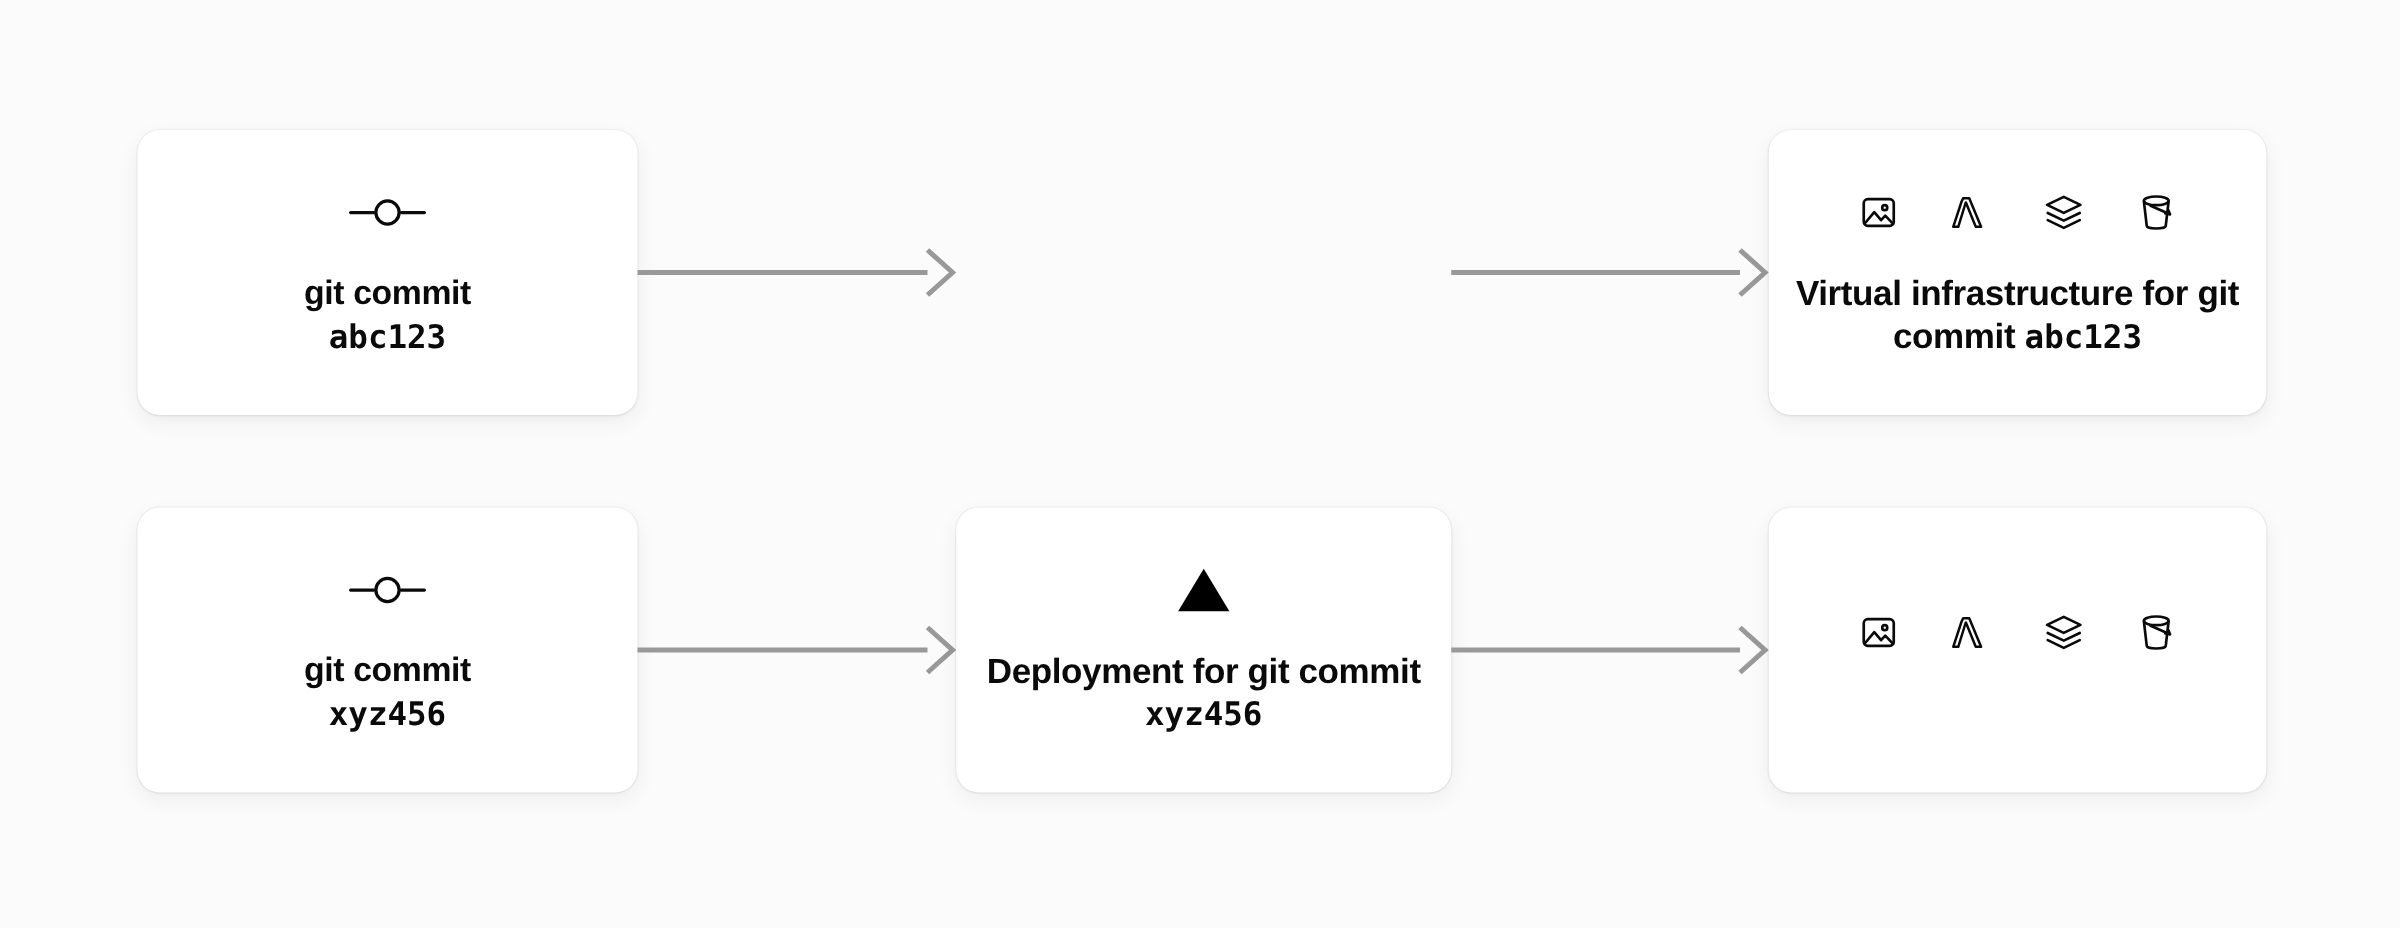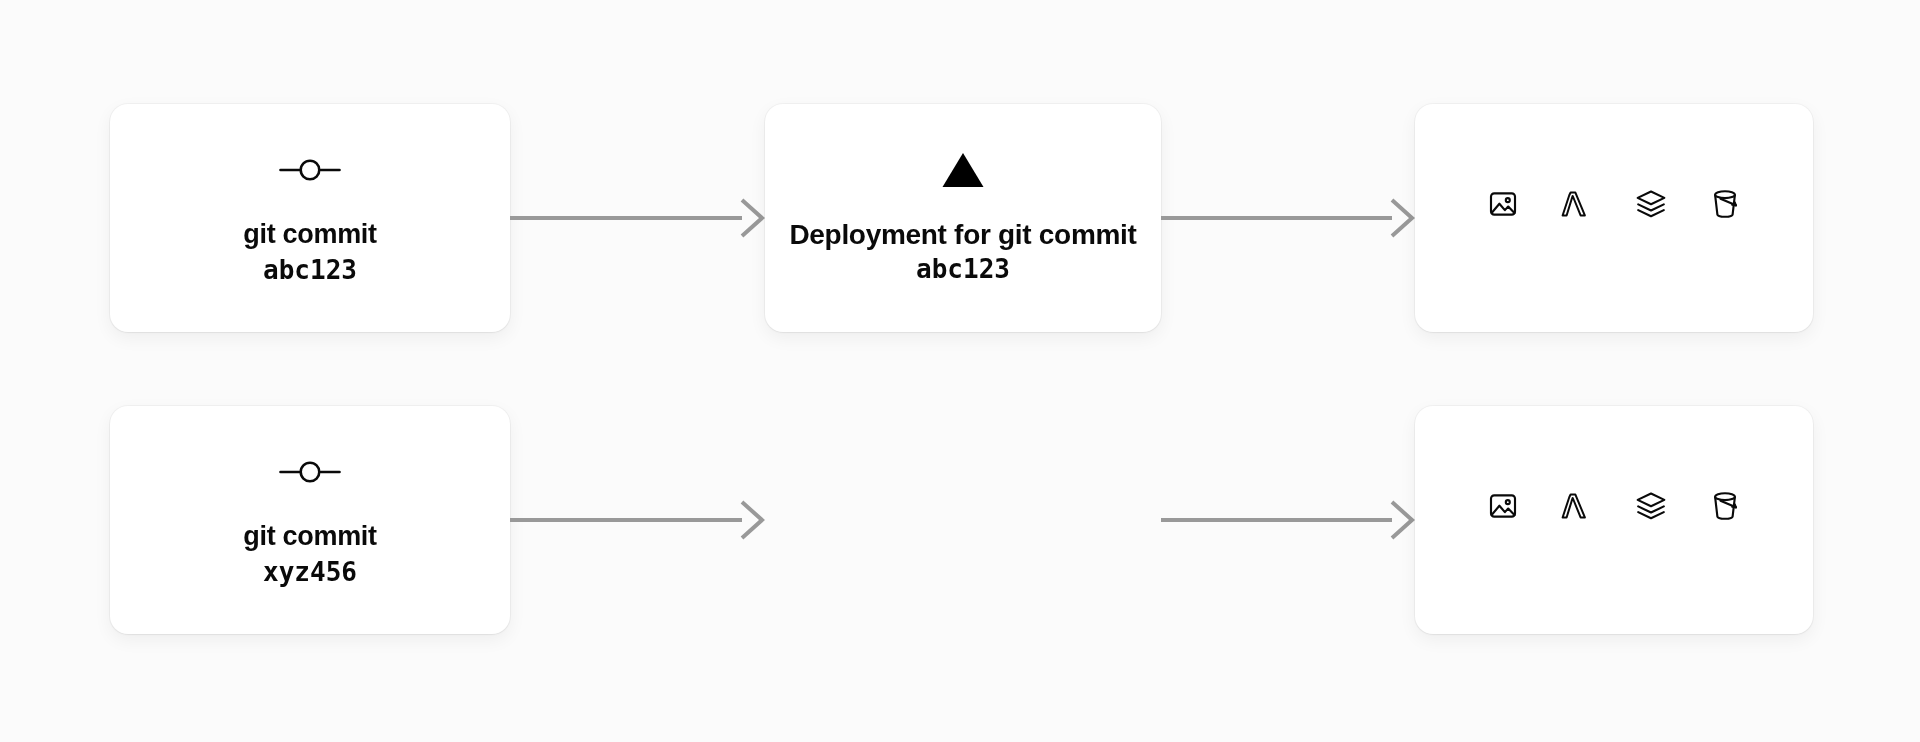--- a/index.html
+++ b/index.html
@@ -121,33 +121,20 @@
       </div>
     </div>
 
     <div class="arrow arrow-0-1">
       <svg width="255" height="40" viewBox="0 0 255 40" fill="none" stroke="#999999" stroke-width="4" stroke-linecap="butt">
         <line x1="0" y1="20" x2="232" y2="20"></line>
         <polyline points="232,2 252,20 232,38" fill="none" stroke-linejoin="miter" stroke-linecap="butt"></polyline>
       </svg>
     </div>
 
-    <div class="card card-deploy">
-      <div class="icon-row single">
-        <span class="icon">
-          <svg width="42" height="36" viewBox="0 0 42 36">
-            <polygon points="21,1 41.5,35 0.5,35" fill="#000000"></polygon>
-          </svg>
-        </span>
-      </div>
-      <div class="card-text">
-        <span>Deployment for git commit</span>
-        <span class="hash">abc123</span>
-      </div>
-    </div>
 
     <div class="arrow arrow-1-2">
       <svg width="254" height="40" viewBox="0 0 254 40" fill="none" stroke="#999999" stroke-width="4" stroke-linecap="butt">
         <line x1="0" y1="20" x2="231" y2="20"></line>
         <polyline points="231,2 251,20 231,38" fill="none" stroke-linejoin="miter" stroke-linecap="butt"></polyline>
       </svg>
     </div>
 
     <div class="card card-infra">
       <div class="icon-row">
@@ -172,20 +159,24 @@
         </span>
         <span class="icon">
           <svg width="32" height="32" viewBox="0 0 24 24" fill="none" stroke="#0a0a0a" stroke-width="1.6" stroke-linecap="round" stroke-linejoin="round">
             <path d="M4.6 5.4 L6.3 20.0 C6.4 20.9 8.9 21.6 12 21.6 C15.1 21.6 17.6 20.9 17.7 20.0 L19.4 5.4"></path>
             <ellipse cx="12" cy="5.0" rx="7.4" ry="2.6"></ellipse>
             <path d="M8.6 8.0 L20.2 13.0"></path>
             <path d="M20.2 13.0 L17.4 12.6 M20.2 13.0 L19.3 10.7"></path>
           </svg>
         </span>
       </div>
+      <div class="card-text">
+        <span>Virtual infrastructure for git commit</span>
+        <span class="hash">abc123</span>
+      </div>
     </div>
 
   </div>
 
   <div class="row row-1">
 
     <div class="card card-commit">
       <div class="icon-row single">
         <span class="icon">
           <svg width="62" height="24" viewBox="0 0 62 24" fill="none" stroke="#0a0a0a" stroke-width="2.6" stroke-linecap="round">
@@ -201,20 +192,33 @@
       </div>
     </div>
 
     <div class="arrow arrow-0-1">
       <svg width="255" height="40" viewBox="0 0 255 40" fill="none" stroke="#999999" stroke-width="4" stroke-linecap="butt">
         <line x1="0" y1="20" x2="232" y2="20"></line>
         <polyline points="232,2 252,20 232,38" fill="none" stroke-linejoin="miter" stroke-linecap="butt"></polyline>
       </svg>
     </div>
 
+    <div class="card card-deploy">
+      <div class="icon-row single">
+        <span class="icon">
+          <svg width="42" height="36" viewBox="0 0 42 36">
+            <polygon points="21,1 41.5,35 0.5,35" fill="#000000"></polygon>
+          </svg>
+        </span>
+      </div>
+      <div class="card-text">
+        <span>Deployment for git commit</span>
+        <span class="hash">xyz456</span>
+      </div>
+    </div>
 
     <div class="arrow arrow-1-2">
       <svg width="254" height="40" viewBox="0 0 254 40" fill="none" stroke="#999999" stroke-width="4" stroke-linecap="butt">
         <line x1="0" y1="20" x2="231" y2="20"></line>
         <polyline points="231,2 251,20 231,38" fill="none" stroke-linejoin="miter" stroke-linecap="butt"></polyline>
       </svg>
     </div>
 
     <div class="card card-infra">
       <div class="icon-row">

